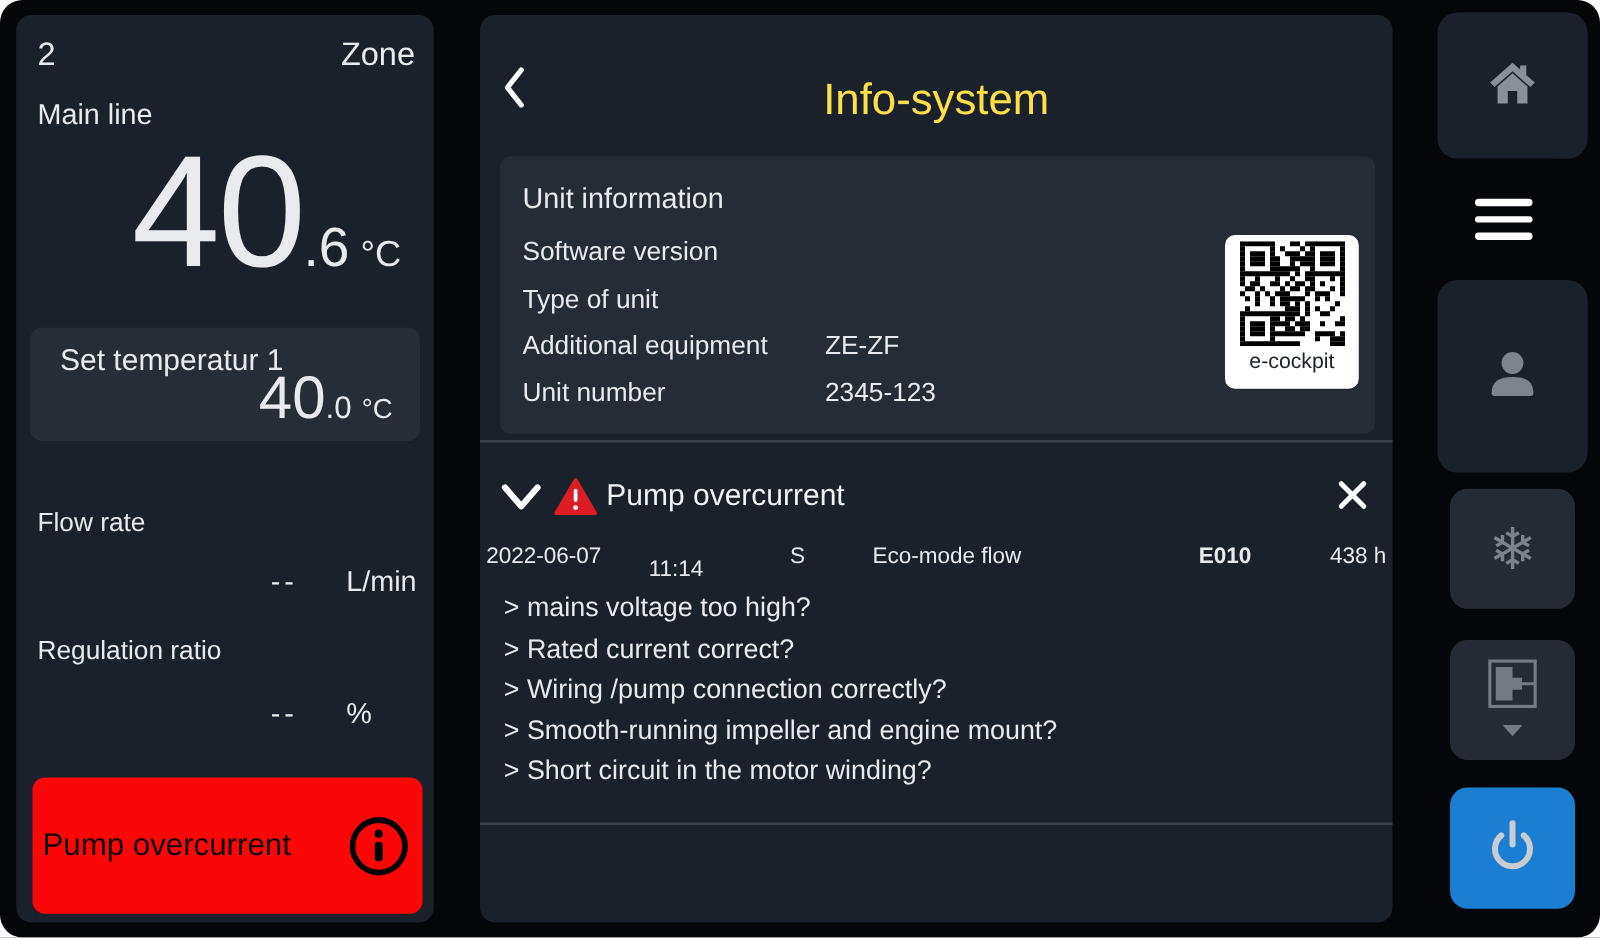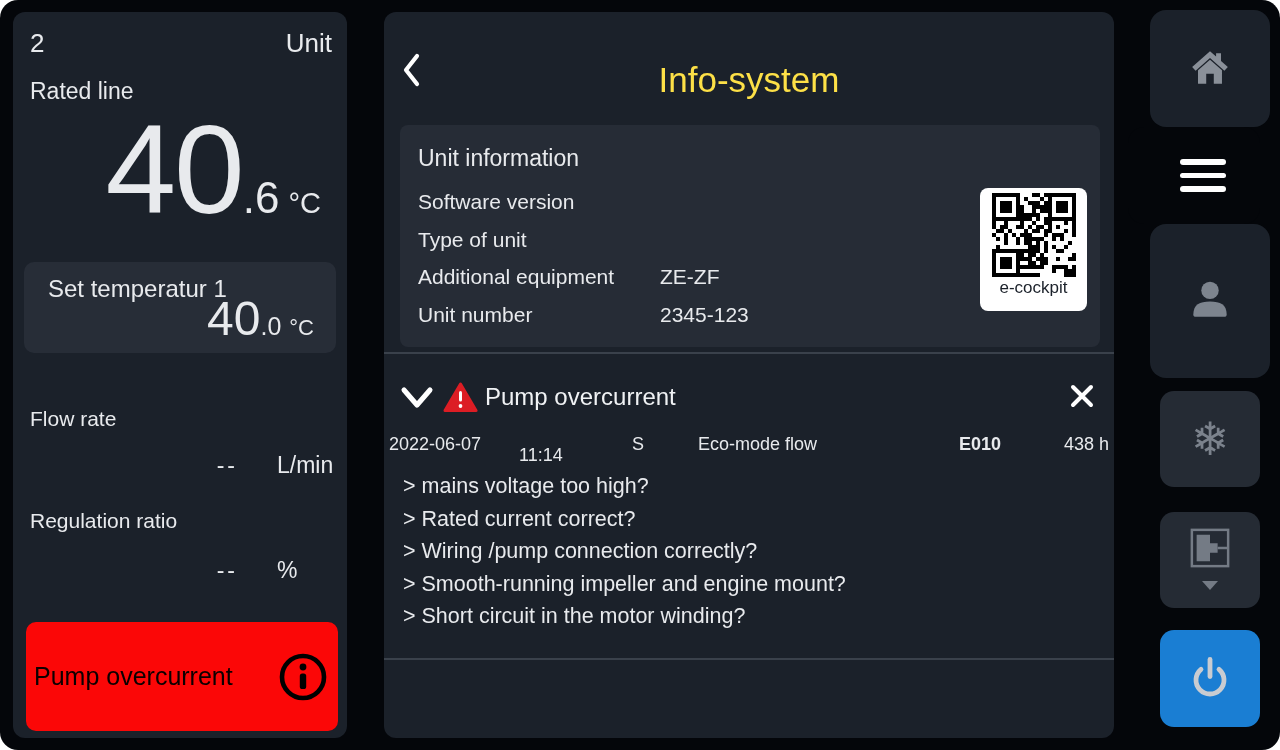--- a/index.html
+++ b/index.html
@@ -69,23 +69,23 @@
   .snowflake{font-family:"DejaVu Sans",sans-serif;font-size:46px;color:#7b828c;line-height:1;}
 </style>
 </head>
 <body>
 
 <div class="frame">
 
   <div class="panel left-panel">
     <div class="zone-row">
       <span>2</span>
-      <span>Unit</span>
-    </div>
-    <div class="line-label">Rated line</div>
+      <span>Zone</span>
+    </div>
+    <div class="line-label">Main line</div>
 
     <div class="temp-main">
       <span class="int">40</span>
       <span class="frac">.6</span>
       <span class="unit">°C</span>
     </div>
 
     <div class="set-card">
       <div class="label">Set temperatur 1</div>
       <div class="set-value">

